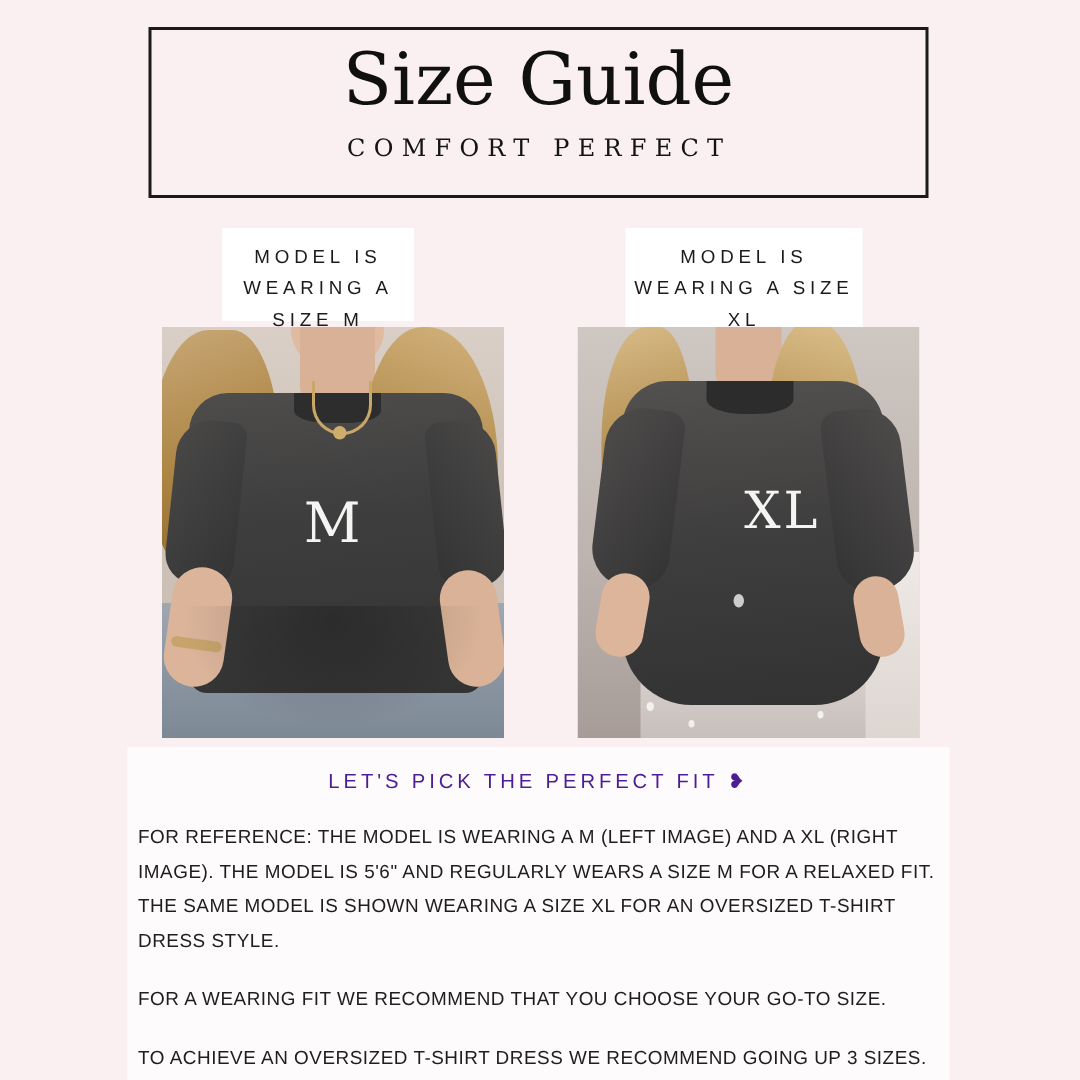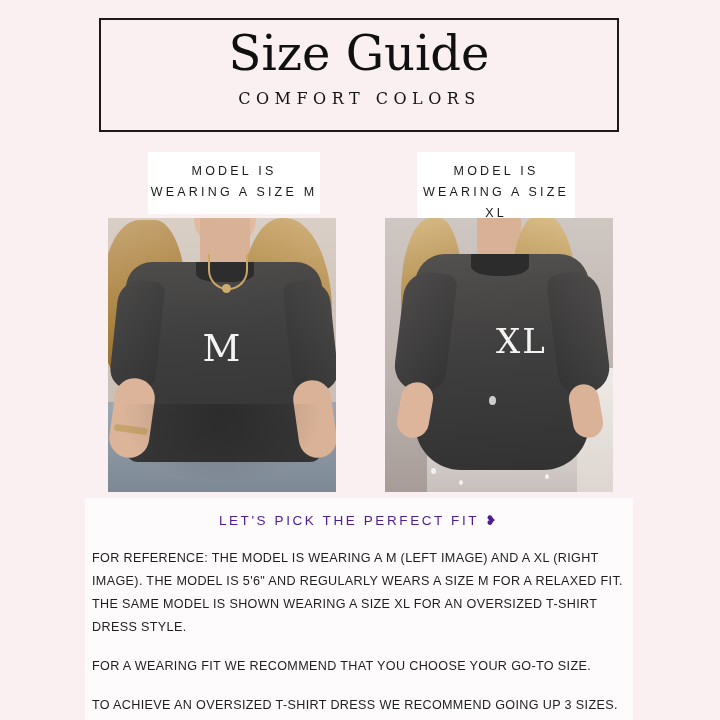--- a/index.html
+++ b/index.html
@@ -74,21 +74,21 @@
     font-size: 12.5px;
     line-height: 21px;
     letter-spacing: 3.2px;
     color: #1b1b1b;
     padding-top: 9px;
     box-sizing: border-box;
   }
   .label-left {
     left: 148px;
     top: 152px;
-    width: 172px;
+    width: 128px;
     height: 62px;
   }
   .label-right {
     left: 417px;
     top: 152px;
     width: 158px;
     height: 80px;
   }
 
   
@@ -390,21 +390,21 @@
   }
 </style>
 </head>
 <body>
 
 <div class="page">
 
   <div class="header-box"></div>
   <div class="title">Size Guide</div>
   <div class="subtitle-band"></div>
-  <div class="subtitle">COMFORT COLORS</div>
+  <div class="subtitle">COMFORT PERFECT</div>
 
   <div class="label-box label-left">MODEL IS WEARING A SIZE M</div>
   <div class="label-box label-right">MODEL IS WEARING A SIZE XL</div>
 
   <div class="photo photo-left">
     <div class="ph-bg">
       <div class="l-wall"></div>
       <div class="l-jeans"></div>
       <div class="l-chin"></div>
       <div class="l-neck"></div>

